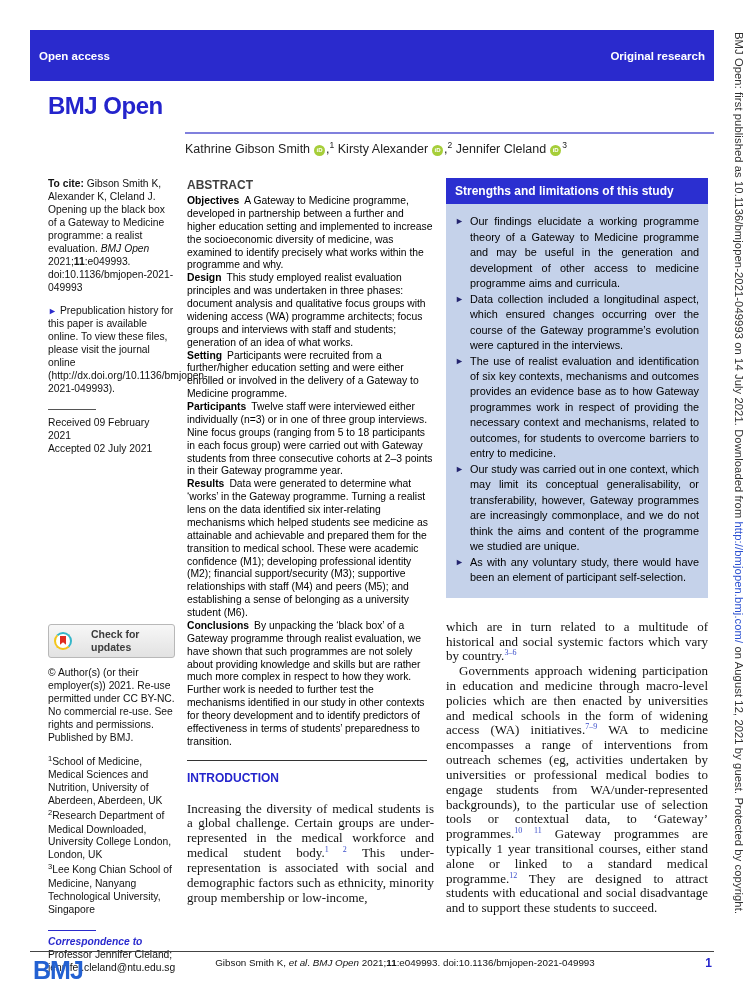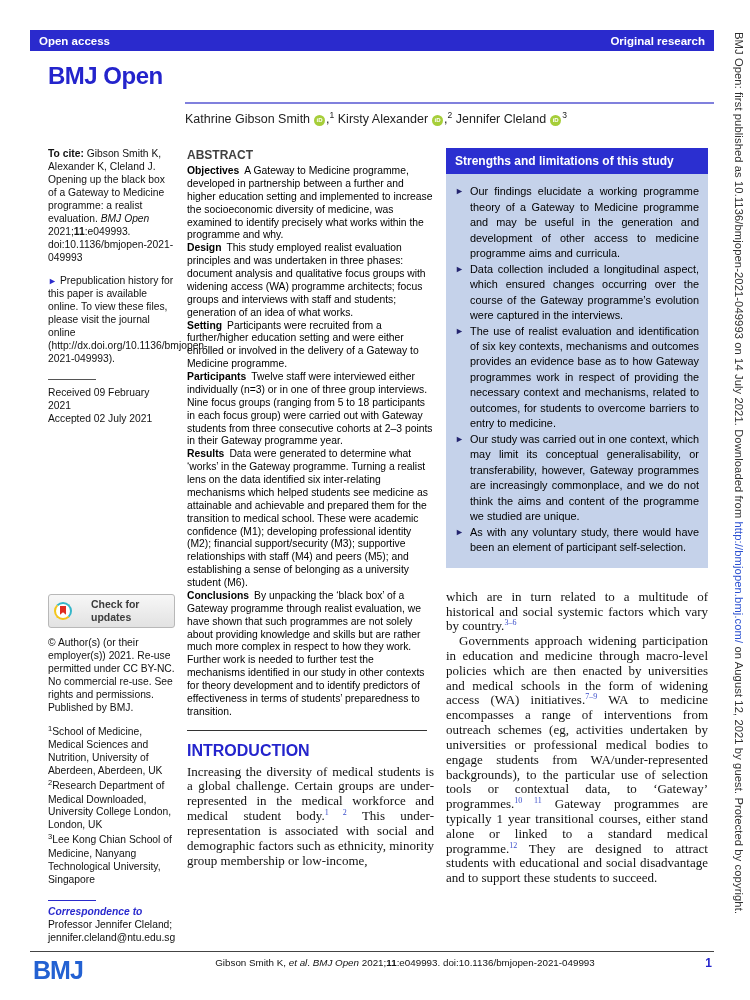--- a/index.html
+++ b/index.html
@@ -4,21 +4,21 @@
 <style>
   html,body{margin:0;padding:0;}
   body{
     width:750px;height:1000px;position:relative;background:#fff;
     font-family:"Liberation Sans", sans-serif;color:#000;overflow:hidden;
     -webkit-font-smoothing:antialiased;
   }
   .content{position:absolute;left:30px;top:30px;width:684px;}
   
   .topbar{height:19px;background:#2a2acd;color:#fff;display:flex;
-    justify-content:space-between;align-items:center;padding:1px 9px;
+    justify-content:space-between;align-items:center;padding:16px 9px;
     font-size:11.5px;font-weight:bold;}
   
   .masthead{display:flex;margin-top:9px;}
   .logo{flex:none;width:137px;margin-left:18px;font-size:24px;font-weight:bold;
     color:#2424cc;letter-spacing:-0.5px;padding-top:2px;}
   .title{flex:1;font-family:"Liberation Serif", serif;font-weight:bold;
     font-size:27px;line-height:1.2;color:#2424cc;white-space:pre-line;}
   .authors-rule{border:none;border-top:2.5px solid #8080dd;margin:12px 0 0 155px;}
   .authors{margin-left:155px;margin-top:6px;font-size:12.5px;color:#222;}
   .orcid{display:inline-block;width:11px;height:11px;border-radius:50%;
@@ -44,21 +44,21 @@
     background:#e02b20;clip-path:polygon(0 0,100% 0,100% 100%,50% 72%,0 100%);}
   .copyright{margin-top:9px;}
   .affil{margin-top:9px;}
   .affil sup{font-size:7.5px;}
   .corr-label{color:#2a2acd;font-weight:bold;font-style:italic;}
   
   .midcol{font-size:10.35px;line-height:1.245;}
   .abs-heading{color:#404040;font-weight:bold;font-size:12px;margin-bottom:2px;}
   .abs-sec .lbl{font-weight:bold;margin-right:5px;}
   .divider-mid{width:240px;border:none;border-top:1.5px solid #333;margin:11px 0 10px;}
-  .intro-heading{color:#2424cc;font-weight:bold;font-size:16px;margin-bottom:4px;}
+  .intro-heading{color:#2424cc;font-weight:bold;font-size:12px;margin-bottom:16px;}
   .serif{font-family:"Liberation Serif", serif;font-size:13px;line-height:1.14;
     text-align:justify;color:#111;}
   .serif sup, .midcol sup.ref{color:#3a4ecb;font-size:8px;line-height:0;}
   
   .sbox{background:#c5d2ea;}
   .sbox-header{background:#2b2fd0;color:#fff;font-weight:bold;font-size:12px;
     padding:6px 9px;}
   .sbox-body{padding:10px 9px 12px 9px;}
   .sbull{display:flex;font-size:10.9px;line-height:1.42;}
   .sbull .arr{flex:none;width:15px;color:#23236e;font-size:9px;padding-top:1px;}

